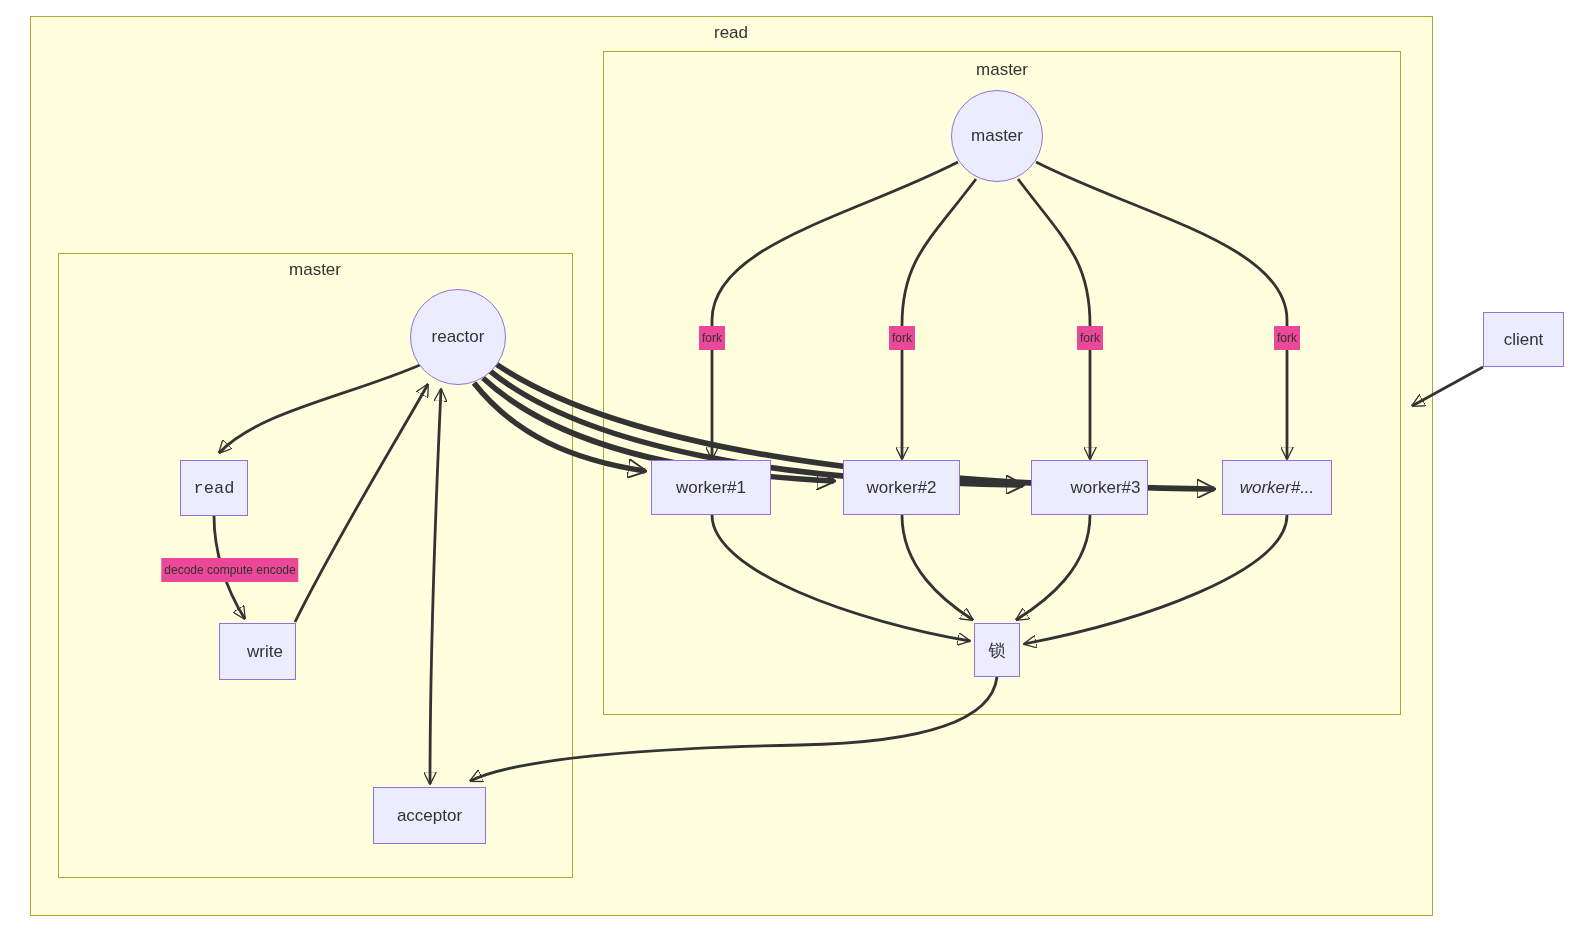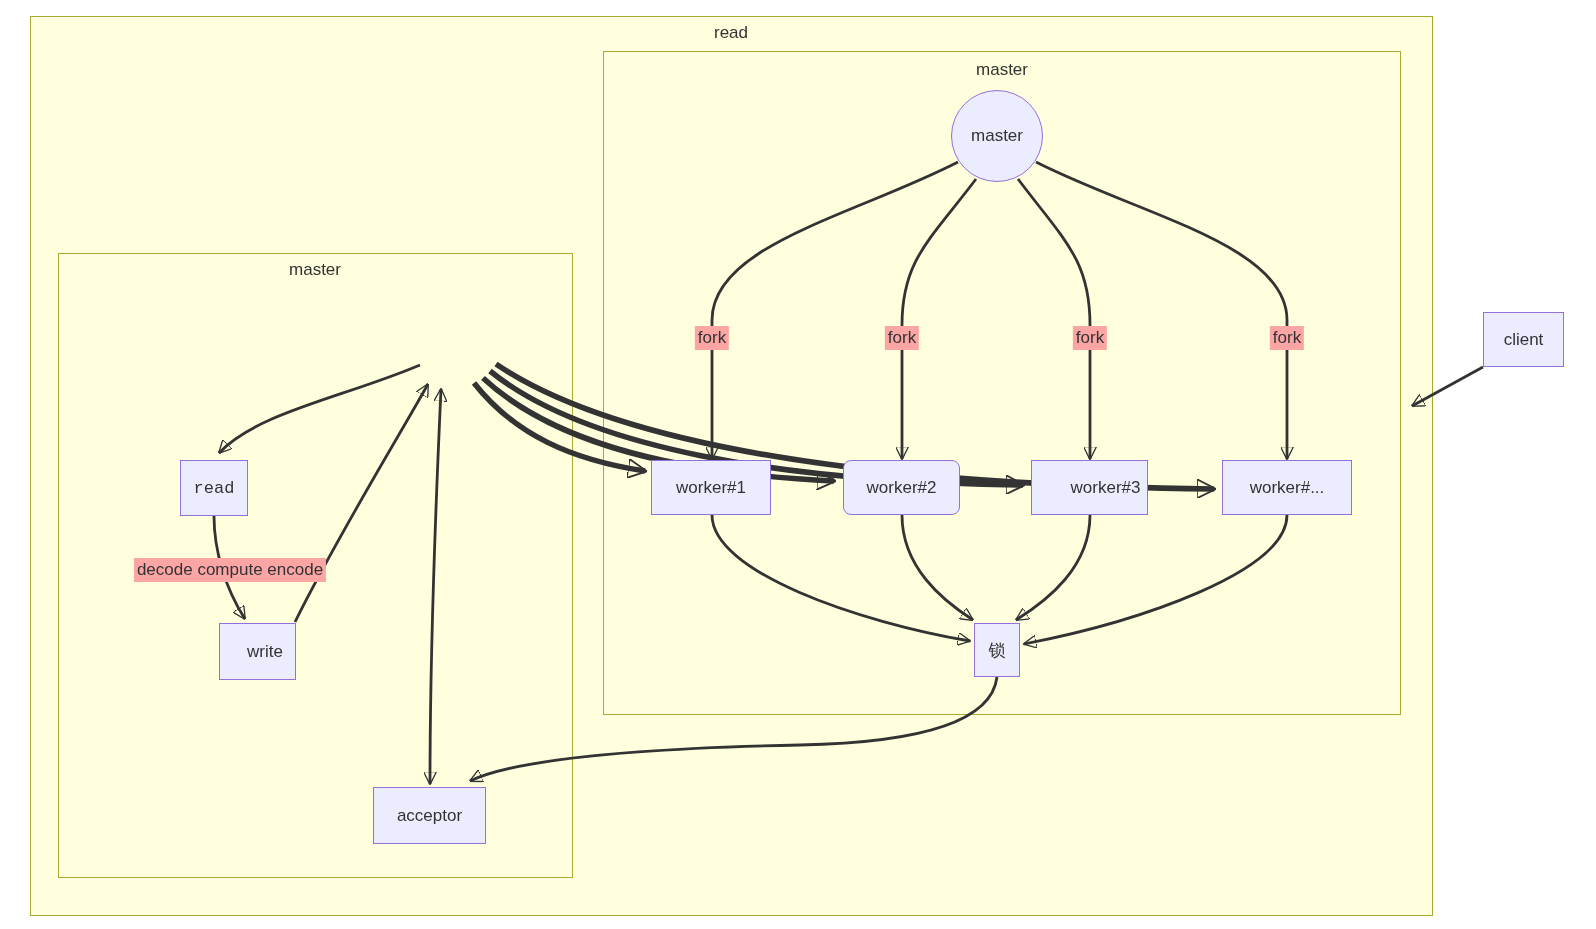--- a/index.html
+++ b/index.html
@@ -21,21 +21,21 @@
   .edges .thin{stroke-width:2.8px;}
   .edges .thick{stroke-width:5.5px;}
   .node{
     position:absolute;z-index:3;background:#ECECFF;border:1.5px solid #9370DB;
     box-sizing:border-box;display:flex;align-items:center;justify-content:center;
     font-size:17px;color:#333;white-space:nowrap;
   }
   .circle{border-radius:50%;}
   .edge-label{
     position:absolute;z-index:4;transform:translate(-50%,-50%);
-    background:#fca5a5;font-size:17px;color:#333;line-height:24px;
+    background:#ec4899;font-size:12px;color:#333;line-height:24px;
     padding:0 3px;white-space:nowrap;
   }
 </style>
 </head>
 <body>
 
 <div class="canvas">
 
   <div class="subgraph" style="left:30px;top:16px;width:1403px;height:900px;"></div>
   <div class="subgraph" style="left:603px;top:51px;width:798px;height:664px;"></div>
@@ -74,27 +74,28 @@
     <path class="thin" d="M902,515 C902,567 942,600 973,620" marker-end="url(#ah)"></path>
     <path class="thin" d="M1090,515 C1090,567 1048,600 1016,620" marker-end="url(#ah)"></path>
     <path class="thin" d="M1287,515 C1287,572 1138,622 1024,644" marker-end="url(#ah)"></path>
 
     <path class="thin" d="M997,677 C991,728 900,743 800,745 C655,748 520,757 470,781" marker-end="url(#ah)"></path>
 
     <path class="thin" d="M1483,367 L1412,406" marker-end="url(#ah)"></path>
   </svg>
 
   <div class="node circle" style="left:951px;top:90px;width:92px;height:92px;">master</div>
+  <div class="node circle" style="left:410px;top:289px;width:96px;height:96px;">reactor</div>
   <div class="node" style="left:180px;top:460px;width:68px;height:56px;font-family:Liberation Mono, monospace;">read</div>
   <div class="node" style="left:219px;top:623px;width:77px;height:57px;padding-left:15px;">write</div>
   <div class="node" style="left:373px;top:787px;width:113px;height:57px;">acceptor</div>
   <div class="node" style="left:651px;top:460px;width:120px;height:55px;">worker#1</div>
-  <div class="node" style="left:843px;top:460px;width:117px;height:55px;border-radius:8px;">worker#2</div>
+  <div class="node" style="left:843px;top:460px;width:117px;height:55px;">worker#2</div>
   <div class="node" style="left:1031px;top:460px;width:117px;height:55px;padding-left:32px;">worker#3</div>
-  <div class="node" style="left:1222px;top:460px;width:130px;height:55px;">worker#...</div>
+  <div class="node" style="left:1222px;top:460px;width:110px;height:55px;font-style:italic;">worker#...</div>
   <div class="node" style="left:974px;top:623px;width:46px;height:54px;">锁</div>
   <div class="node" style="left:1483px;top:312px;width:81px;height:55px;">client</div>
 
   <div class="edge-label" style="left:712px;top:338px;">fork</div>
   <div class="edge-label" style="left:902px;top:338px;">fork</div>
   <div class="edge-label" style="left:1090px;top:338px;">fork</div>
   <div class="edge-label" style="left:1287px;top:338px;">fork</div>
   <div class="edge-label" style="left:230px;top:570px;">decode compute encode</div>
 
 </div>

